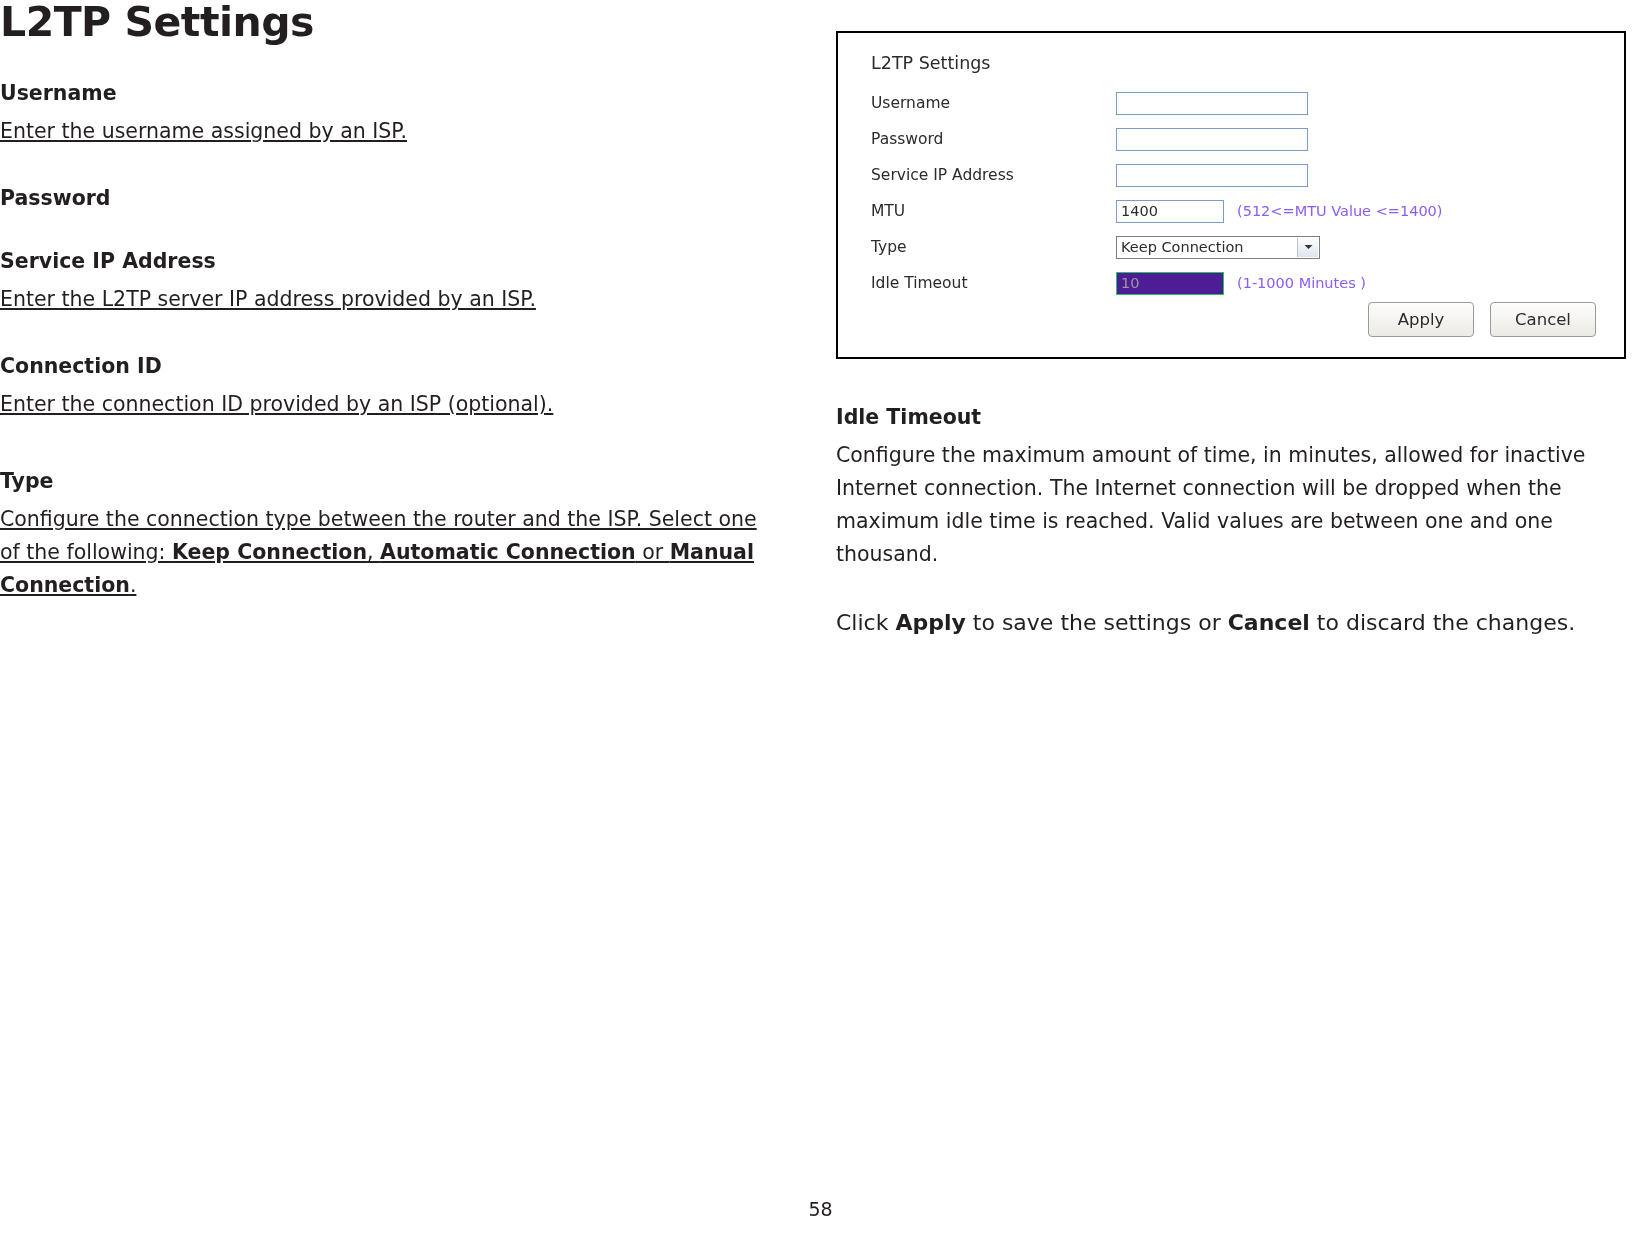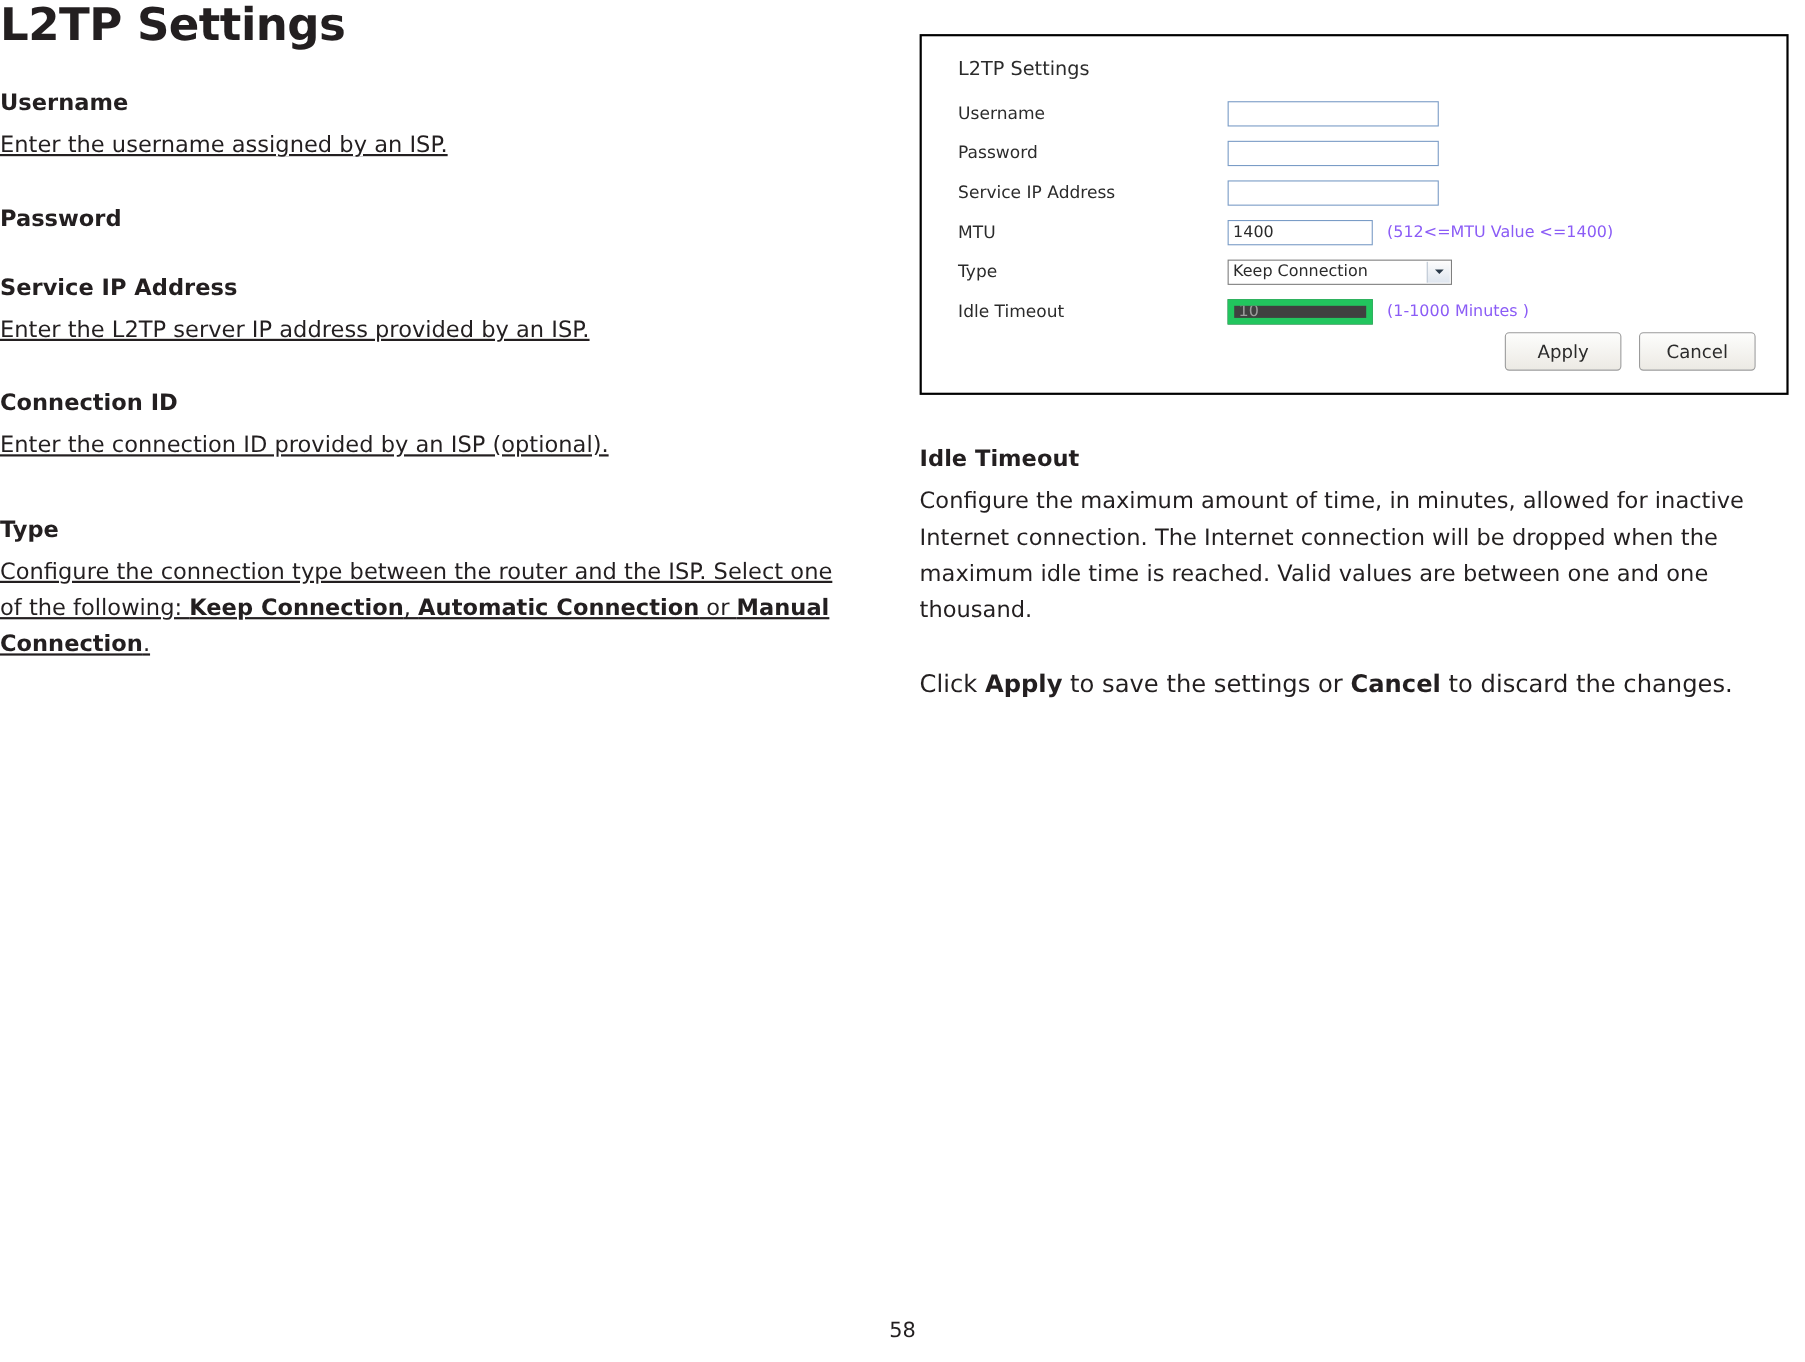--- a/index.html
+++ b/index.html
@@ -121,25 +121,25 @@
     box-sizing: border-box;
     border: 1px solid #7a9cc6;
     background: #ffffff;
     font-size: 14.5px;
     font-family: "DejaVu Sans", sans-serif;
     color: #2b2b2b;
     padding: 0 4px;
     outline: none;
   }
   .ftext.short {
-    width: 132px;
+    width: 108px;
   }
   .ftext.disabled {
-    background: #404040;
-    border: 6px solid #22c55e;
+    background: #4c1d95;
+    border: 1px solid #22c55e;
     color: #9b9b9b;
   }
   .fhint {
     font-size: 14.5px;
     color: #8b5cf6;
     margin-left: 13px;
     white-space: nowrap;
   }
   .fselect {
     width: 204px;

